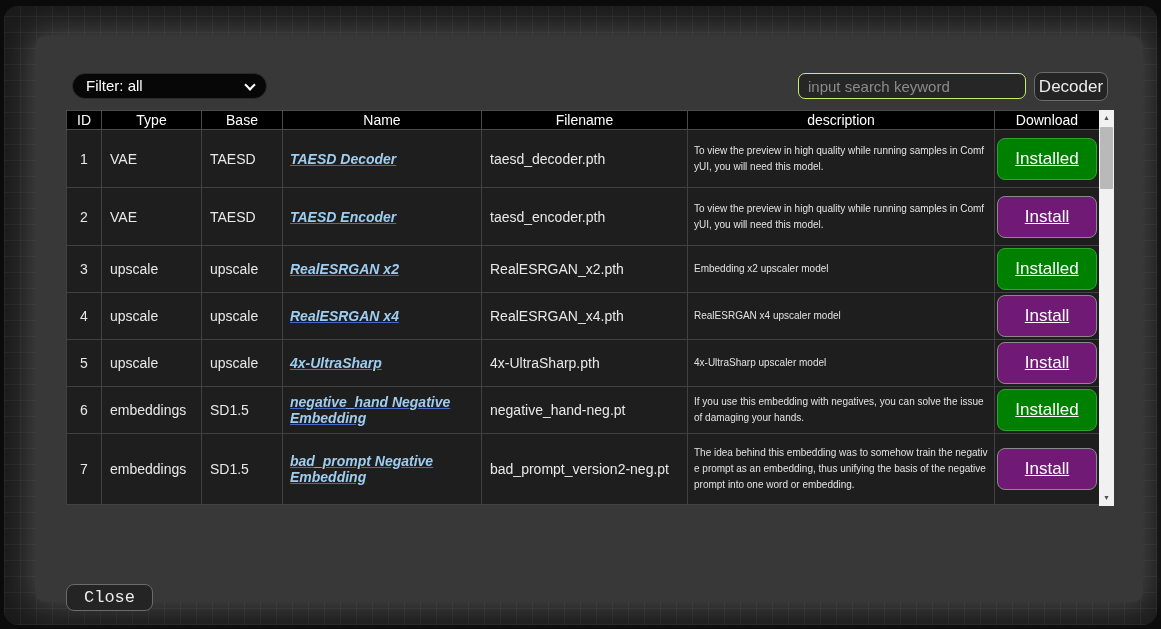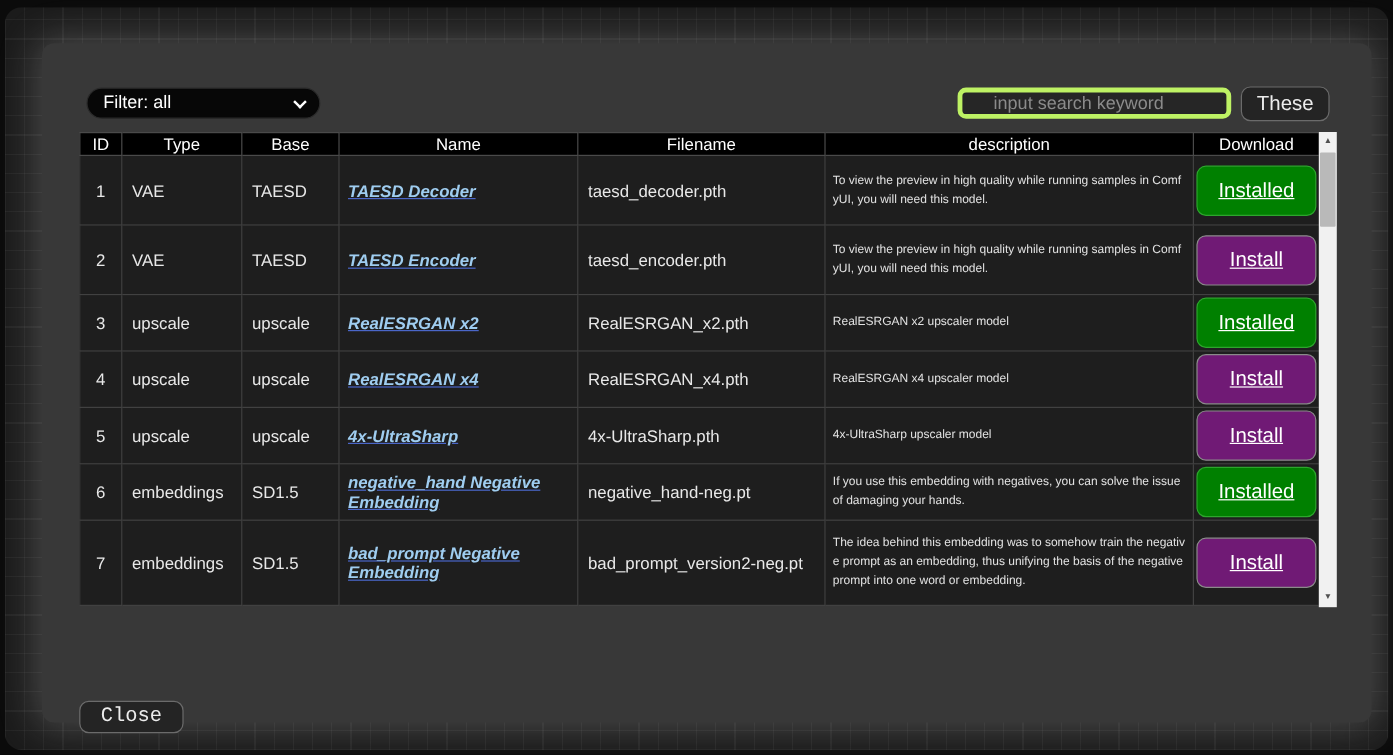--- a/index.html
+++ b/index.html
@@ -31,22 +31,22 @@
     padding: 0 26px 2px 13px; font-size: 15px; font-family: "Liberation Sans", sans-serif;
   }
   .chev {
     position: absolute; right: 13px; top: 8px; width: 8px; height: 8px;
     border-right: 2px solid #fff; border-bottom: 2px solid #fff;
     transform: rotate(45deg); pointer-events: none;
   }
   input.search {
     position: absolute; left: 763px; top: 37px; width: 228px; height: 26px;
     background: #262626; color: #dddddd;
-    border: 4px solid #bef264; border-radius: 7px;
-    padding: 0 26px; font-size: 15px; font-family: "Liberation Sans", sans-serif;
+    border: 1px solid #bef264; border-radius: 7px;
+    padding: 0 9px; font-size: 15px; font-family: "Liberation Sans", sans-serif;
   }
   input.search::placeholder { color: #8b8b8b; }
   .btn {
     background: #242424; color: #ececec;
     border: 1px solid #6b6b6b; border-radius: 8px;
     font-size: 17px; font-family: "Liberation Sans", sans-serif;
     cursor: pointer;
   }
   .search-btn { position: absolute; left: 999px; top: 36px; width: 74px; height: 29px; }
   .close-btn  { position: absolute; left: 31px;  top: 548px; width: 87px; height: 27px; font-family: Liberation Mono, monospace; }
@@ -99,21 +99,21 @@
 
     <div class="select-wrap">
       <select class="filter">
         <option>Filter: all</option>
       </select>
       <span class="chev"></span>
     </div>
 
     <input class="search" type="text" placeholder="input search keyword" style="">
 
-    <button class="btn search-btn">These</button>
+    <button class="btn search-btn">Decoder</button>
 
     <div class="table-area">
       <div class="table-clip">
         <table>
           <colgroup>
             <col style="width:35px">
               <col style="width:100px">
               <col style="width:81px">
             <col style="width:199px">
               <col style="width:206px">
@@ -149,21 +149,21 @@
                 <td>taesd_encoder.pth</td>
                 <td class="c-desc">To view the preview in high quality while running samples in ComfyUI, you will need this model.</td>
                 <td class="c-dl"><button class="dl-btn dl-install">Install</button></td>
               </tr>
               <tr>
                 <td class="c-id">3</td>
                 <td>upscale</td>
                 <td>upscale</td>
                 <td class="c-name"><a class="mlink">RealESRGAN x2</a></td>
                 <td>RealESRGAN_x2.pth</td>
-                <td class="c-desc">RealESRGAN x2 upscaler model</td>
+                <td class="c-desc">Embedding x2 upscaler model</td>
                 <td class="c-dl"><button class="dl-btn dl-installed">Installed</button></td>
               </tr>
               <tr>
                 <td class="c-id">4</td>
                 <td>upscale</td>
                 <td>upscale</td>
                 <td class="c-name"><a class="mlink">RealESRGAN x4</a></td>
                 <td>RealESRGAN_x4.pth</td>
                 <td class="c-desc">RealESRGAN x4 upscaler model</td>
                 <td class="c-dl"><button class="dl-btn dl-install">Install</button></td>

